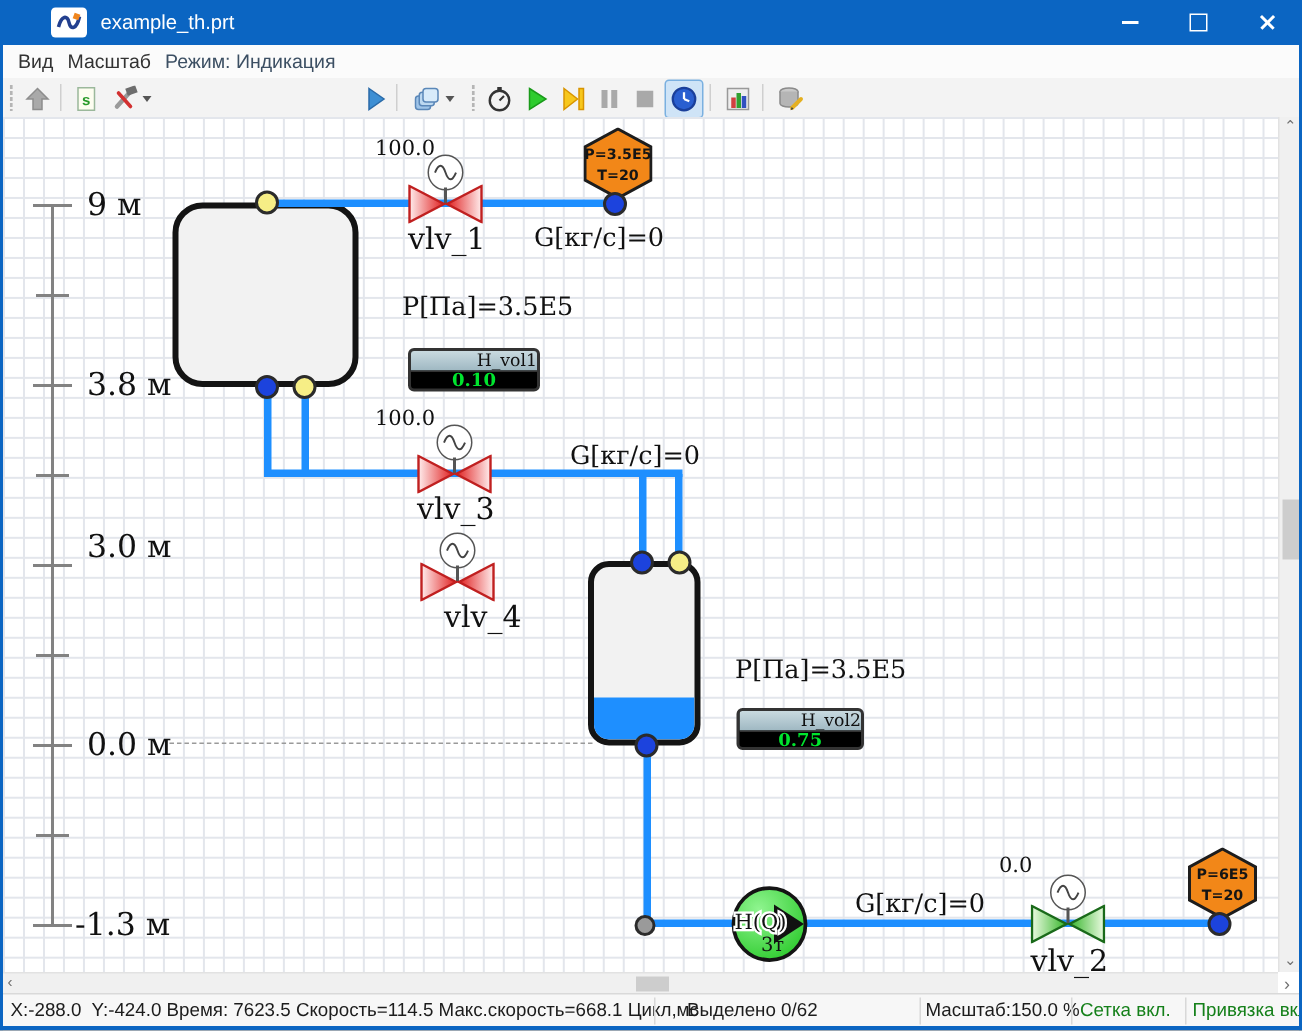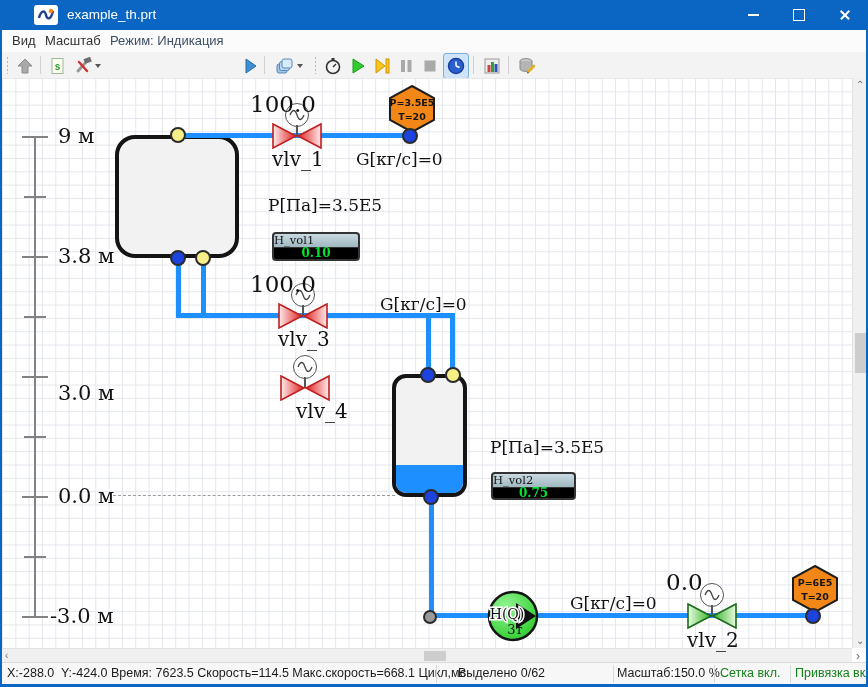--- a/index.html
+++ b/index.html
@@ -35,25 +35,25 @@
   .port{width:12px;height:12px;border:2px solid #2b2b2b;border-radius:50%;z-index:5;}
   .port.blue{background:#1c43dd;}
   .port.yellow{background:#f6ee86;}
   .port.grey{background:#9a9a9a;}
   .valve{width:50px;height:46px;z-index:4;}
   .vcircle{position:absolute;left:13px;top:0;width:22px;height:22px;background:#fff;
            border:1.4px solid #555;border-radius:50%;}
   .vstem{position:absolute;left:24px;top:22px;width:1.6px;height:11px;background:#555;}
   .vbody{position:absolute;left:0;top:20px;}
   .vlabel{font-size:20px;text-align:center;z-index:5;}
-  .openlabel{font-size:23px;z-index:5;}
+  .openlabel{font-size:14px;z-index:5;}
   .flowlabel{font-size:17px;z-index:5;}
   .indicator{z-index:5;border:2px solid #333;border-radius:4px;overflow:hidden;background:#000;}
   .ind-title{height:13px;line-height:13px;background:linear-gradient(#c9dae0,#9fb8c2);
-             font-family:"DejaVu Serif",serif;font-size:11.5px;text-align:left;color:#111;border-bottom:1px solid #333;}
+             font-family:"DejaVu Serif",serif;font-size:11.5px;text-align:right;color:#111;border-bottom:1px solid #333;}
   .ind-value{height:100%;line-height:11px;font-family:"DejaVu Serif",serif;font-weight:bold;
              font-size:12px;text-align:center;color:#00e52e;}
   .rlabel{font-size:21px;z-index:2;}
   .tick{background:#828282;z-index:1;}
   
   #vscroll{left:852px;top:78px;width:14px;height:570px;background:#f0f0f0;border-left:1px solid #e2e2e2;}
   #hscroll{left:2px;top:648px;width:850px;height:14px;background:#f0f0f0;border-top:1px solid #e2e2e2;}
   .thumb{background:#cdcdcd;}
   .chev{color:#707070;font-size:10px;line-height:10px;}
   
@@ -229,23 +229,23 @@
   <div class="abs tick" style="left:24px;top:196px;width:22px;height:2px"></div>
   <div class="abs tick" style="left:22px;top:256px;width:26px;height:2px"></div>
   <div class="abs tick" style="left:24px;top:316px;width:22px;height:2px"></div>
   <div class="abs tick" style="left:22px;top:376px;width:26px;height:2px"></div>
   <div class="abs tick" style="left:24px;top:436px;width:22px;height:2px"></div>
   <div class="abs tick" style="left:22px;top:496px;width:26px;height:2px"></div>
   <div class="abs tick" style="left:24px;top:556px;width:22px;height:2px"></div>
   <div class="abs tick" style="left:22px;top:616px;width:26px;height:2px"></div>
   <div class="abs serif rlabel" style="left:58px;top:124px">9 м</div>
   <div class="abs serif rlabel" style="left:58px;top:244px">3.8 м</div>
-  <div class="abs serif rlabel" style="left:58px;top:381px">3.0 м</div>
+  <div class="abs serif rlabel" style="left:58px;top:352px">3.0 м</div>
   <div class="abs serif rlabel" style="left:58px;top:484px">0.0 м</div>
-  <div class="abs serif rlabel" style="left:50px;top:604px">-3.0 м</div>
+  <div class="abs serif rlabel" style="left:50px;top:604px">-1.3 м</div>
   <div class="abs" style="left:113px;top:495px;width:282px;border-top:1.5px dashed #9a9a9a;z-index:1"></div>
 
   <div class="abs pipe" style="left:178px;top:133px;width:232px;height:5px"></div>
   <div class="abs pipe" style="left:176px;top:257px;width:5px;height:61px"></div>
   <div class="abs pipe" style="left:201px;top:257px;width:5px;height:61px"></div>
   <div class="abs pipe" style="left:176px;top:313px;width:279px;height:5px"></div>
   <div class="abs pipe" style="left:426px;top:316px;width:5px;height:60px"></div>
   <div class="abs pipe" style="left:450px;top:316px;width:5px;height:60px"></div>
   <div class="abs pipe" style="left:429px;top:495px;width:5px;height:123px"></div>
   <div class="abs pipe" style="left:430px;top:613px;width:383px;height:5px"></div>

